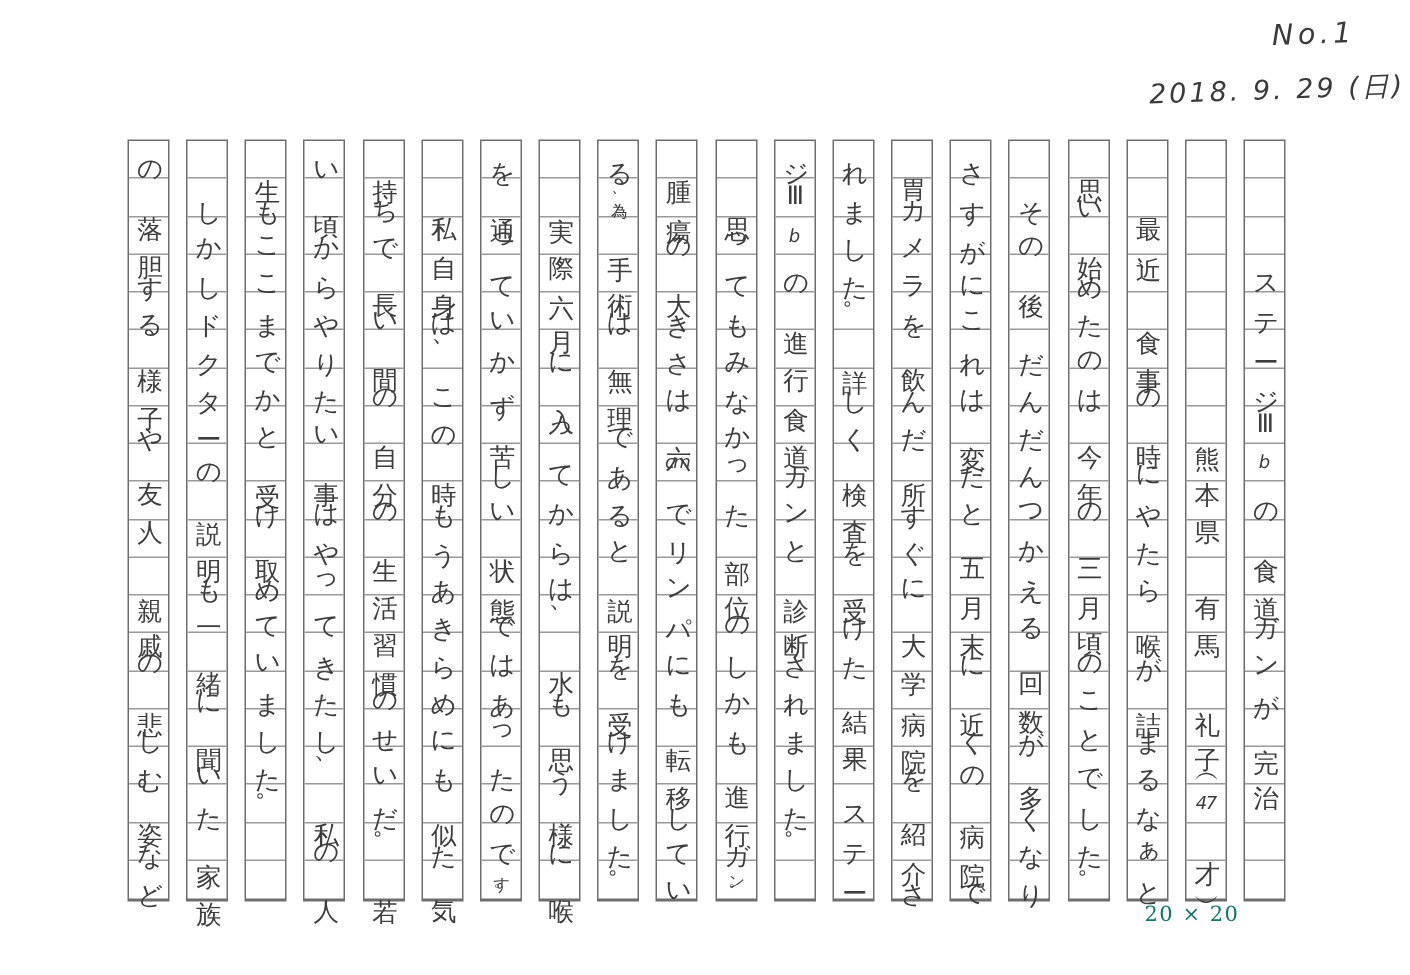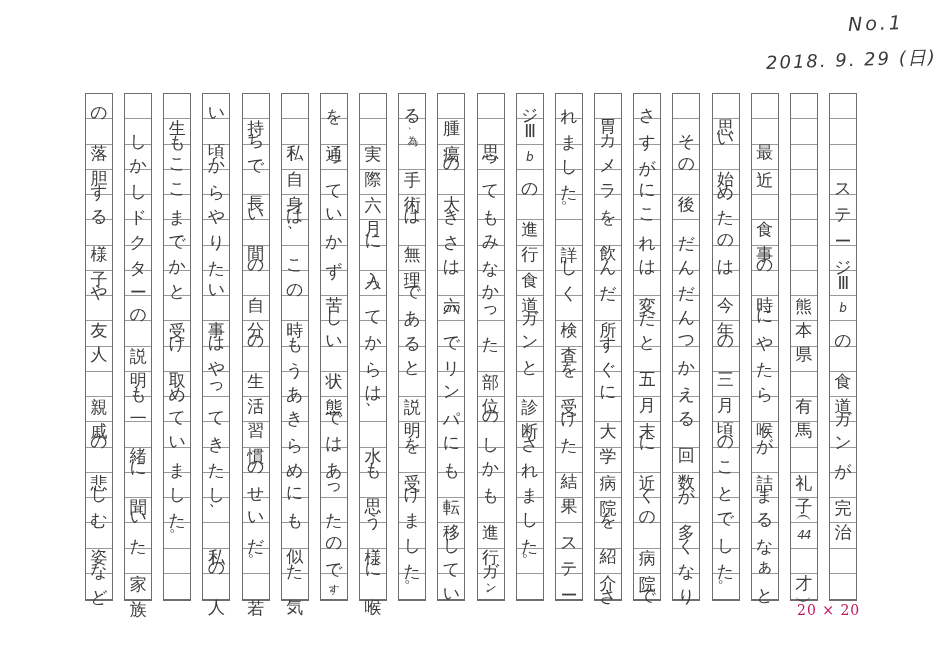--- a/index.html
+++ b/index.html
@@ -40,22 +40,22 @@
   .hw {
     writing-mode: vertical-rl; text-orientation: mixed;
     font-size: 17px; line-height: 1; color: #3d3d3d;
     font-family: "DejaVu Sans", sans-serif;
   }
   .hw.small { font-size: 11px; letter-spacing: -1px; }
   .hw.latin { writing-mode: horizontal-tb; font-size: 12px; font-style: italic; }
 
   
   .grid-label {
-    position: absolute; top: 602px; left: 797px;
-    font-family: "DejaVu Serif", serif; font-size: 14px; color: #be185d;
+    position: absolute; top: 602px; left: 763px;
+    font-family: "DejaVu Serif", serif; font-size: 14px; color: #0f766e;
     letter-spacing: 1px;
   }
 </style>
 </head>
 <body>
 
 <div class="page-no">No.1</div>
 <div class="date">2018. 9. 29 (日)</div>
 
 <div class="grid">
@@ -137,21 +137,21 @@
       <div class="cell">
         <span class="hw">礼</span>
       </div>
       <div class="cell">
         <span class="hw">子</span>
       </div>
       <div class="cell">
         <span class="hw">（</span>
       </div>
       <div class="cell">
-        <span class="hw latin small">44</span>
+        <span class="hw latin small">47</span>
       </div>
       <div class="cell">
         <span class="hw">才</span>
       </div>
       <div class="cell">
         <span class="hw">）</span>
       </div>
     </div>
     <div class="strip">
       <div class="cell"></div>

